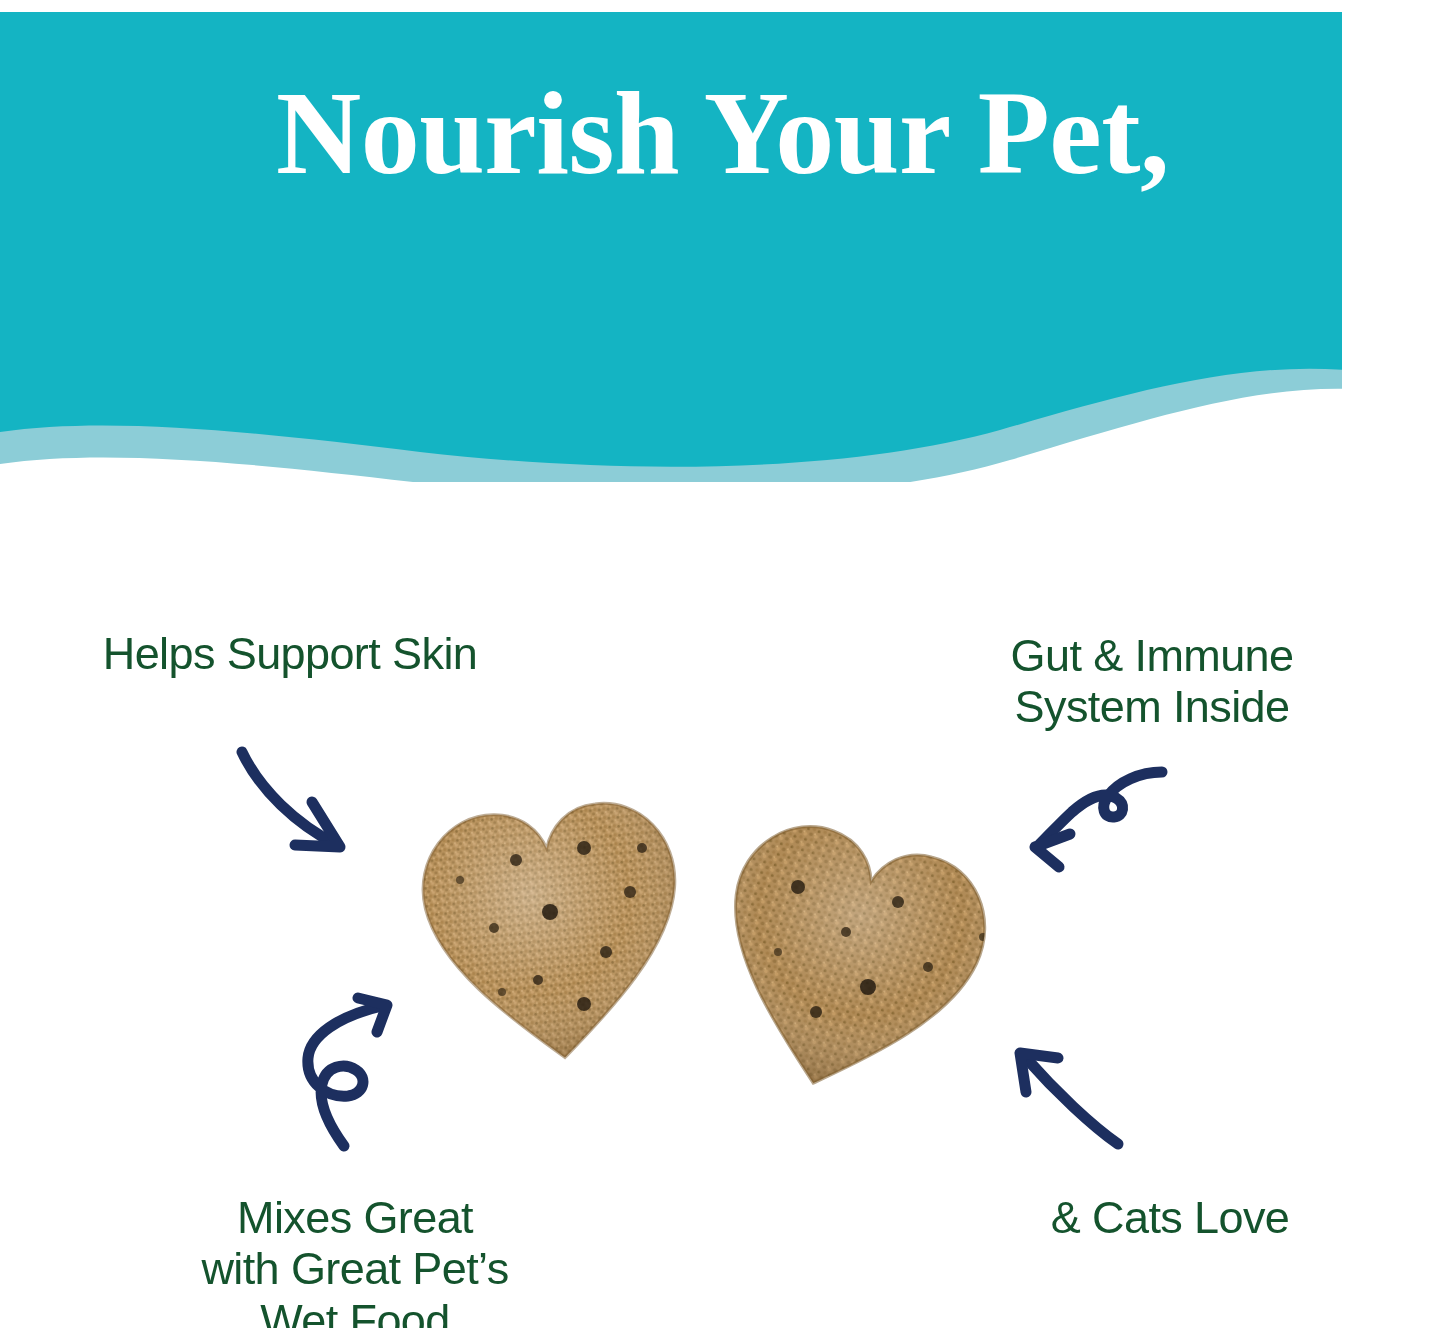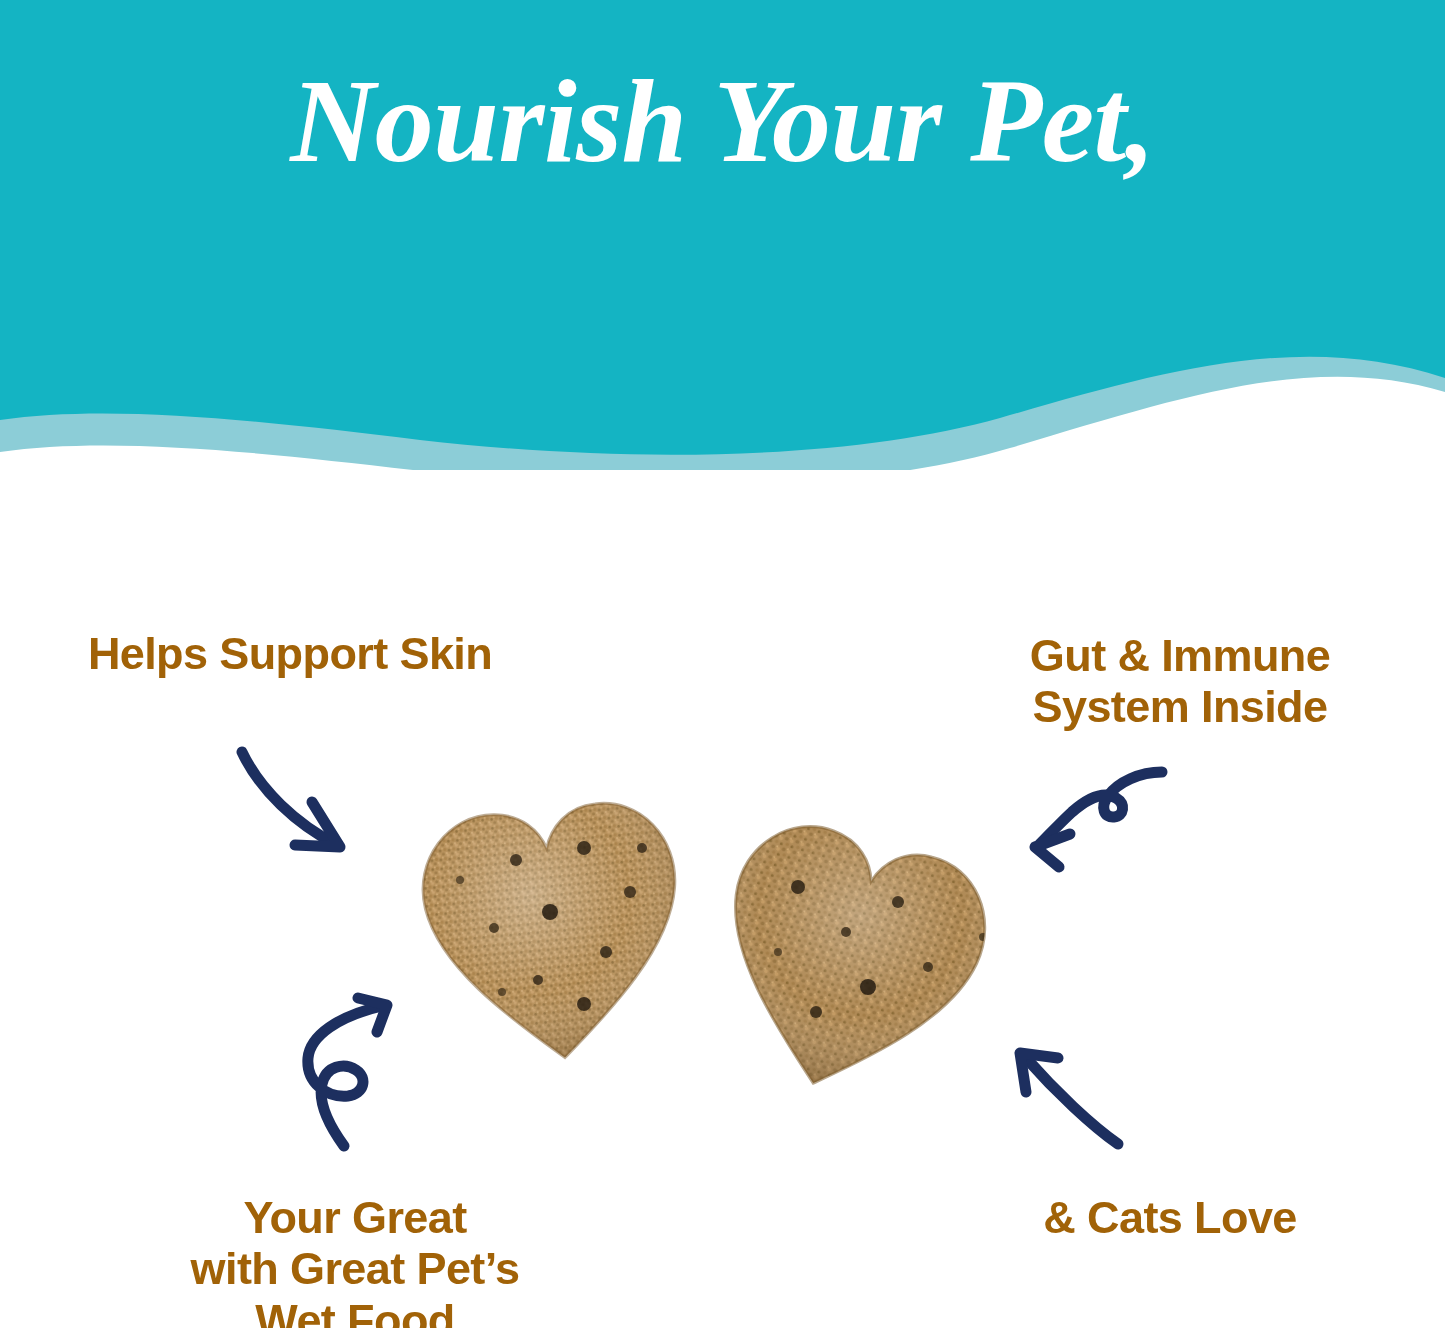--- a/index.html
+++ b/index.html
@@ -10,24 +10,23 @@
     overflow:hidden;
   }
   #page {
     position:relative;
     width:1445px; height:1328px;
     background:#ffffff;
   }
 
   
   #banner {
-    position:absolute; left:0; top:0;
-    width:1445px; height:470px;
+    position:absolute; left:0; top:12px;
+    width:1342px; height:470px;
     overflow:hidden;
-    font-style:italic;
   }
   #banner-svg { position:absolute; left:0; top:0; display:block; }
   #banner-title {
     position:absolute; left:0; top:58px;
     width:1445px;
     text-align:center;
     color:#ffffff;
     font-family:"Liberation Serif", "DejaVu Serif", serif;
     font-weight:700;
     font-size:118px;
@@ -41,32 +40,32 @@
     vertical-align:super;
     position:relative;
     top:-0.42em;
     letter-spacing:0.5px;
     font-weight:700;
   }
 
   
   .feat {
     position:absolute;
-    color:#a16207;
+    color:#14532d;
     font-family:"Liberation Sans", "DejaVu Sans", sans-serif;
-    font-weight:700;
+    font-weight:400;
     font-size:45px;
     line-height:1.14;
     letter-spacing:-0.6px;
     white-space:nowrap;
   }
   .feat .ln { display:block; }
 
   #feat-skin      { left:30px;  top:628px; width:520px; text-align:center; }
-  #feat-gut       { left:930px; top:630px; width:500px; text-align:center; }
+  #feat-gut       { left:902px; top:630px; width:500px; text-align:center; }
   #feat-mixes     { left:120px; top:1192px; width:470px; text-align:center; }
   #feat-flavor    { left:905px; top:1192px; width:530px; text-align:center; }
 
   
   .arrow { position:absolute; }
   .arrow svg { display:block; overflow:visible; }
   .astroke { fill:none; stroke:#1d2f5f; stroke-width:11; stroke-linecap:round; stroke-linejoin:round; }
 
   #arrow-skin   { left:236px; top:748px; }
   #arrow-gut    { left:1022px; top:760px; }
@@ -225,21 +224,21 @@
       <path class="astroke" d="M58,150
                C42,128 32,106 36,88
                C40,70 58,66 70,74
                C82,82 78,98 62,100
                C40,102 20,86 22,62
                C24,40 52,20 96,10"></path>
       <path class="astroke" d="M72,2 L101,9 L91,36"></path>
     </svg>
   </div>
   <div class="feat" id="feat-mixes">
-    <span class="ln">Your Great</span>
+    <span class="ln">Mixes Great</span>
     <span class="ln">with Great Pet’s</span>
     <span class="ln">Wet Food</span>
   </div>
 
   <div class="arrow" id="arrow-flavor">
     <svg width="130" height="115" viewBox="0 0 130 115">
       <path class="astroke" d="M122,108 C96,90 60,56 30,22"></path>
       <path class="astroke" d="M62,22 L24,17 L30,56"></path>
     </svg>
   </div>

